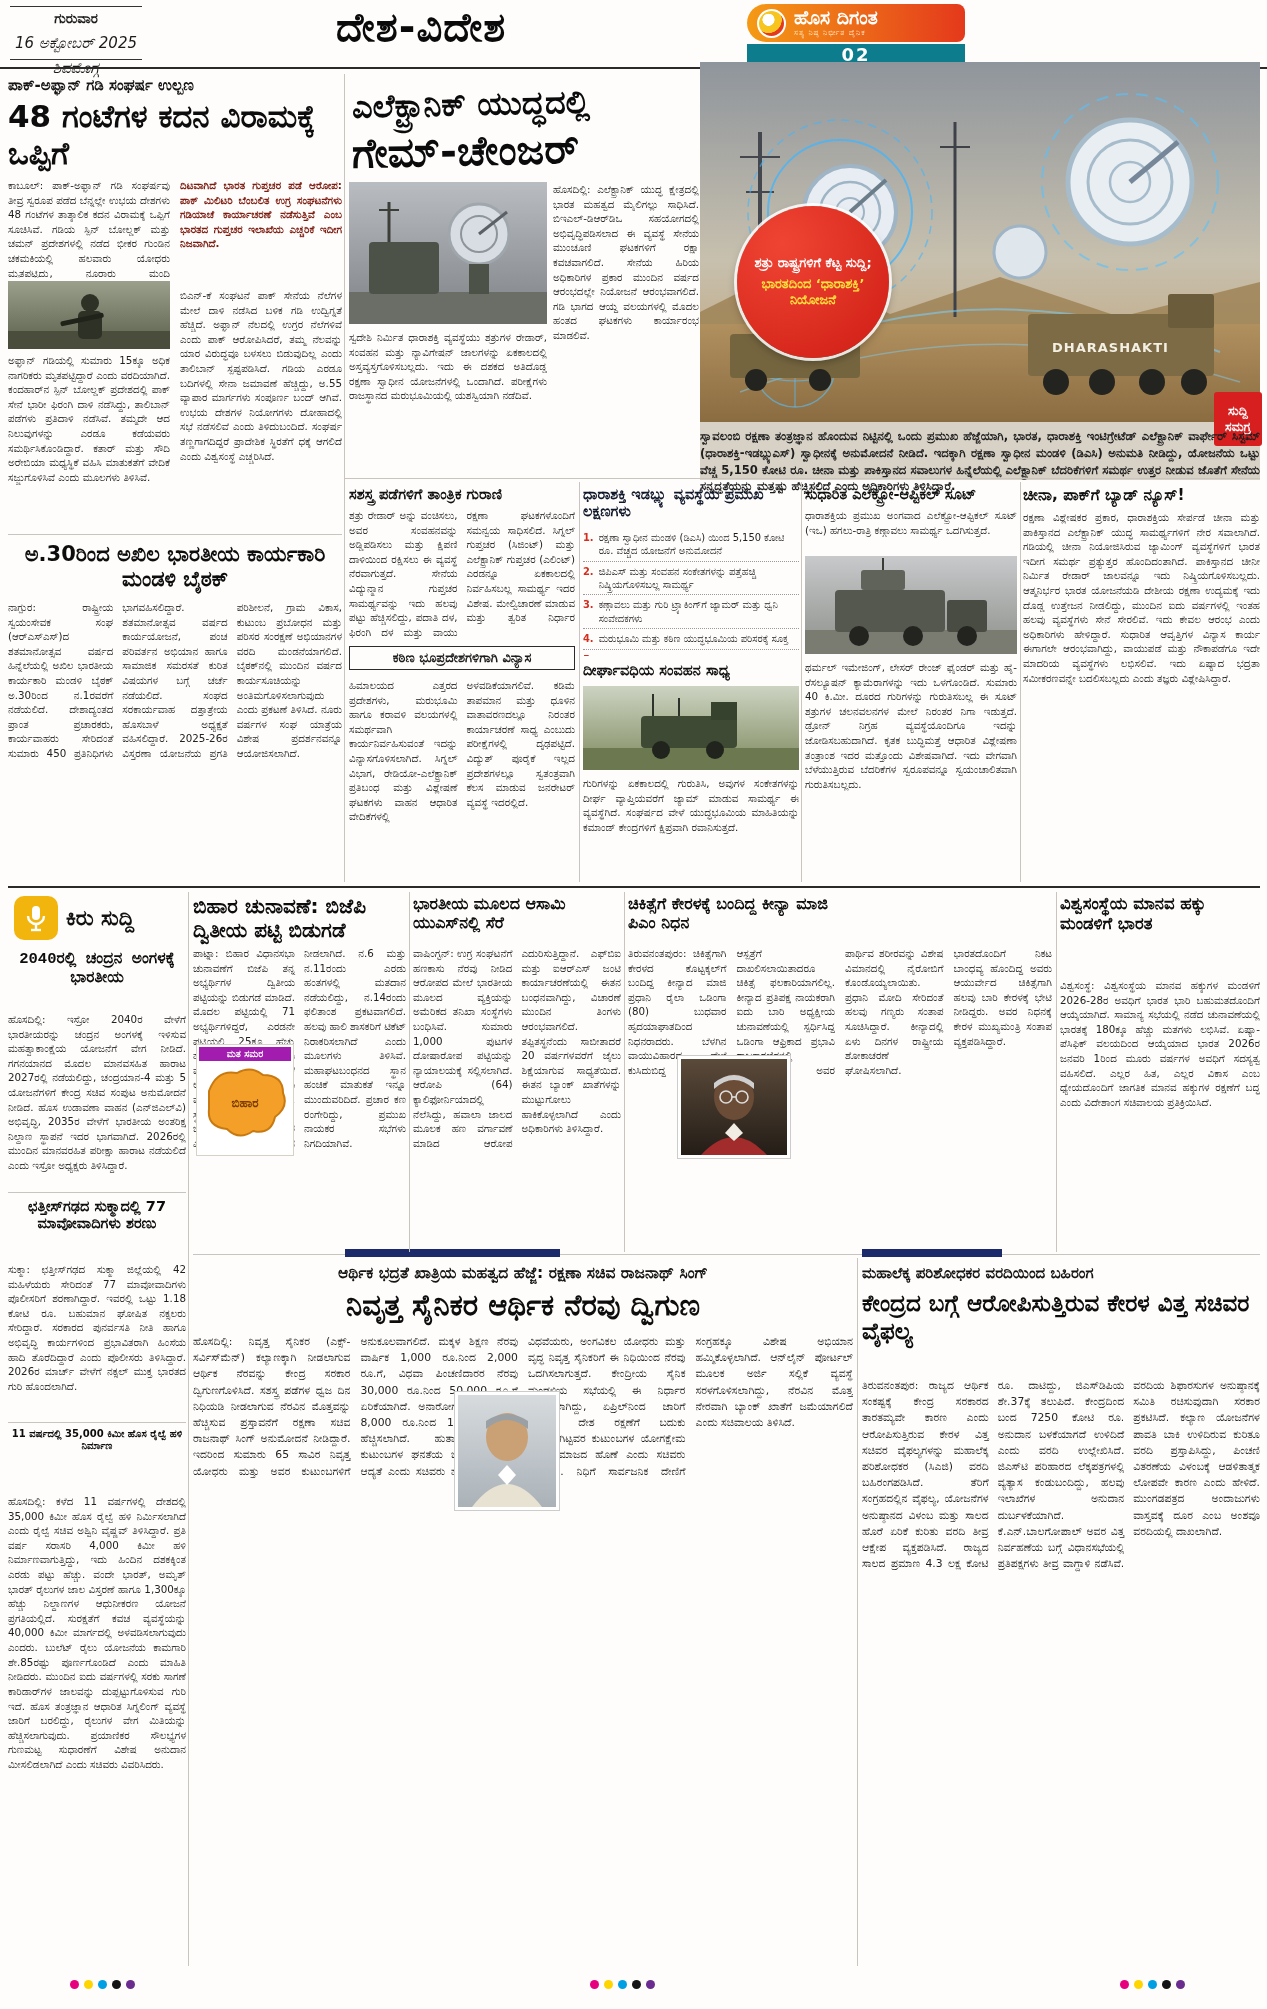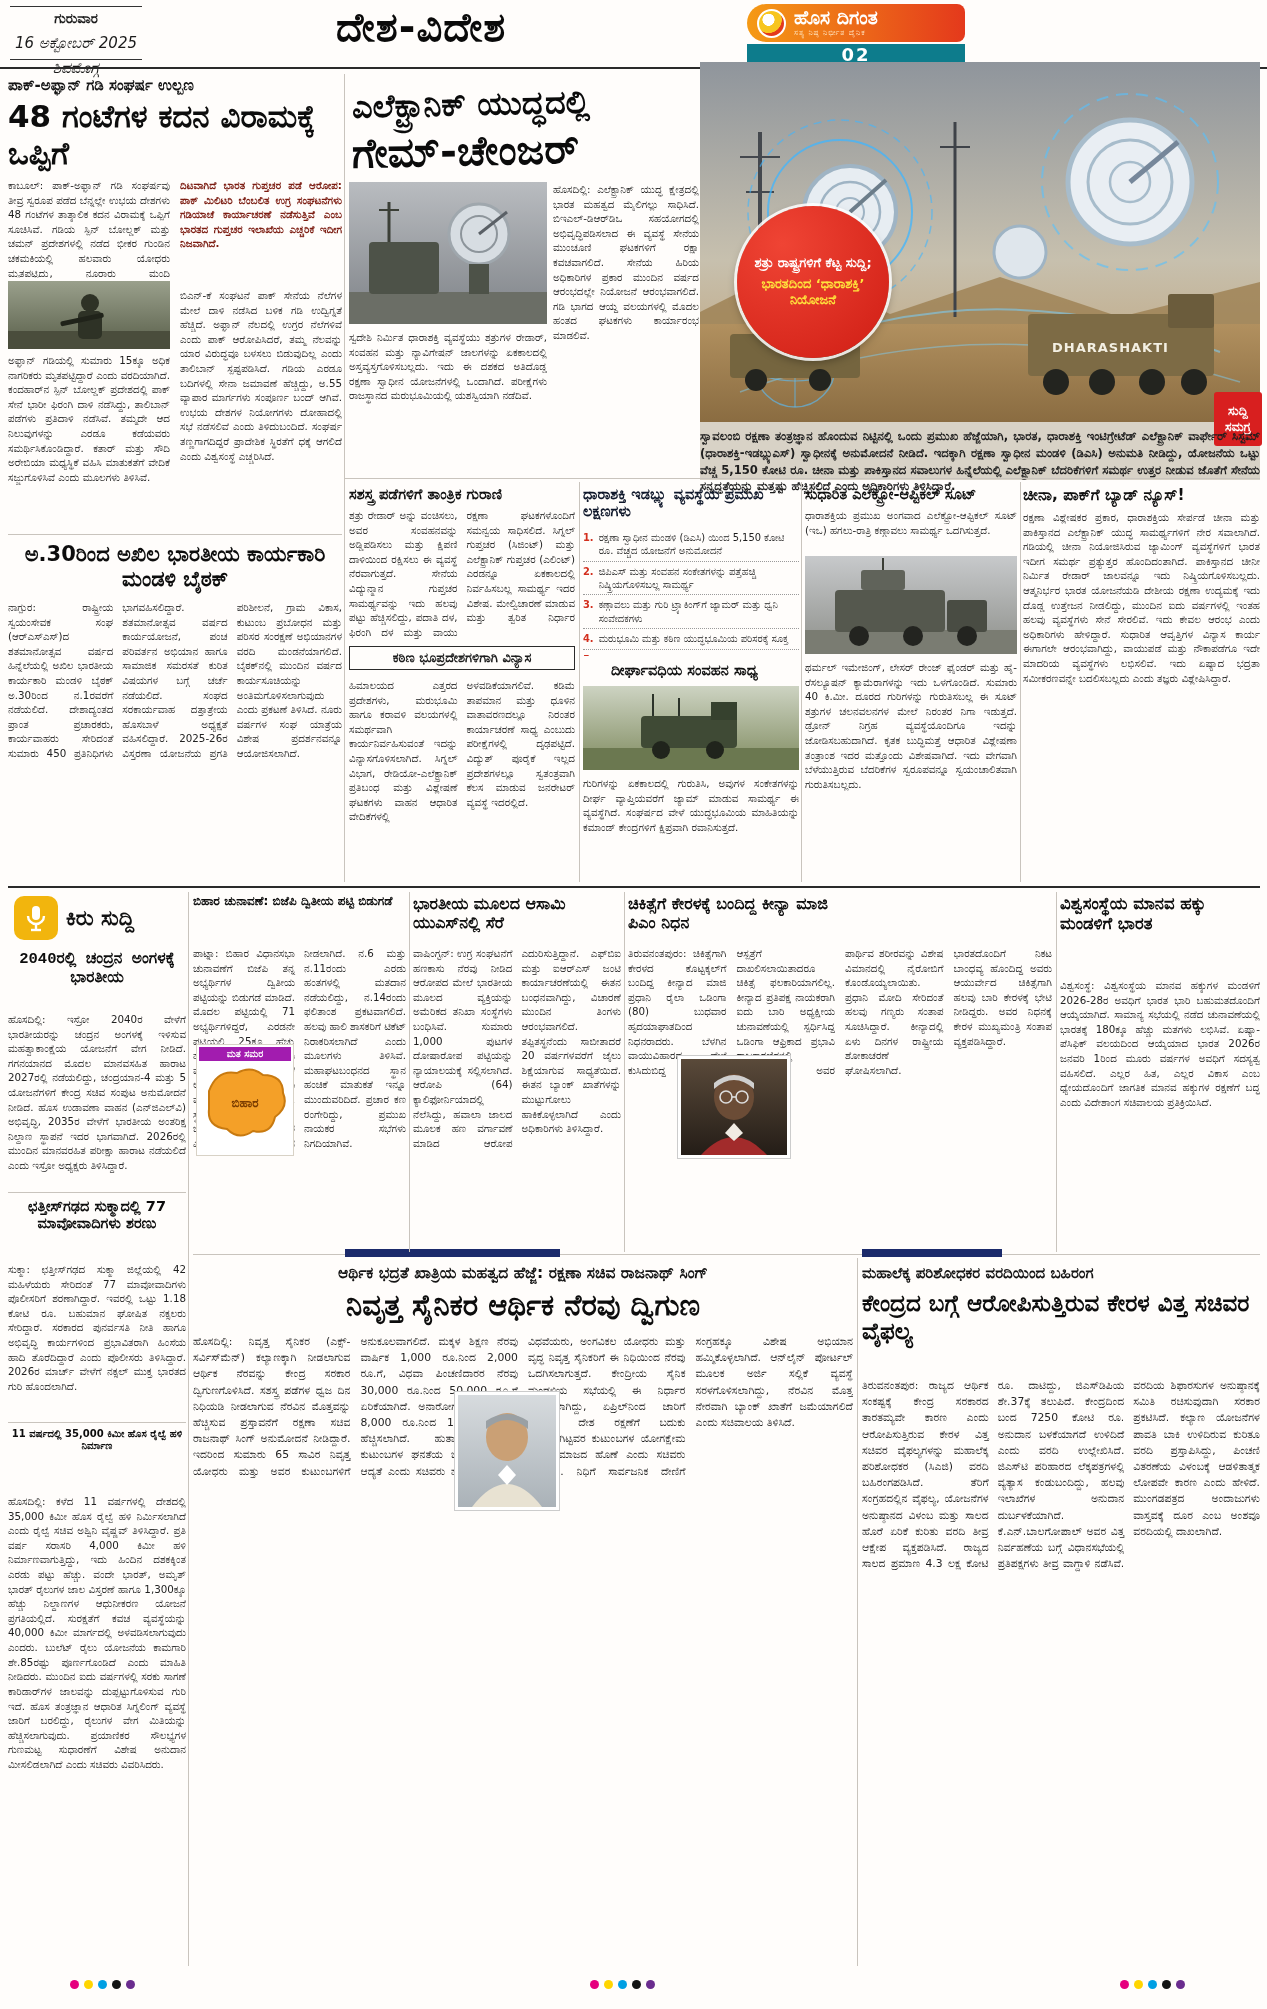--- a/index.html
+++ b/index.html
@@ -225,21 +225,21 @@
     <div class="pt-item">
         <span class="pt-num">4.</span>
         <span>ಮರುಭೂಮಿ ಮತ್ತು ಕಠಿಣ ಯುದ್ಧಭೂಮಿಯ ಪರಿಸರಕ್ಕೆ ಸೂಕ್ತ</span>
       </div>
     <div class="pt-item">
         <span class="pt-num">5.</span>
         <span>ಚೀನಾ ಮತ್ತು ಪಾಕ್ ಎಲೆಕ್ಟ್ರಾನಿಕ್ ಯುದ್ಧ ಬೆದರಿಕೆಗಳಿಗೆ ಪ್ರಬಲ ಉತ್ತರ</span>
       </div>
   </div>
 
-  <div class="abs sec-title" style="left:583px;top:662px;width:216px;margin-left:28px;">ದೀರ್ಘಾವಧಿಯ ಸಂವಹನ ಸಾಧ್ಯ</div>
+  <div class="abs sec-title" style="left:583px;top:662px;width:216px;">ದೀರ್ಘಾವಧಿಯ ಸಂವಹನ ಸಾಧ್ಯ</div>
   <div class="abs ph" style="left:583px;top:686px;width:216px;height:84px;">
     <svg width="216" height="84" viewBox="0 0 216 84">
       <defs>
           <linearGradient id="fg" x1="0" y1="0" x2="0" y2="1">
             <stop offset="0" stop-color="#cdd3c2"></stop>
             <stop offset="1" stop-color="#7e8a5e"></stop>
           </linearGradient>
         </defs>
       <rect width="216" height="84" fill="url(#fg)"></rect>
       <rect y="62" width="216" height="22" fill="#6b7850"></rect>
@@ -295,21 +295,21 @@
   <div class="abs bt" style="left:8px;top:1012px;width:178px;height:176px;">ಹೊಸದಿಲ್ಲಿ: ಇಸ್ರೋ 2040ರ ವೇಳೆಗೆ ಭಾರತೀಯರನ್ನು ಚಂದ್ರನ ಅಂಗಳಕ್ಕೆ ಇಳಿಸುವ ಮಹತ್ವಾಕಾಂಕ್ಷೆಯ ಯೋಜನೆಗೆ ವೇಗ ನೀಡಿದೆ. ಗಗನಯಾನದ ಮೊದಲ ಮಾನವಸಹಿತ ಹಾರಾಟ 2027ರಲ್ಲಿ ನಡೆಯಲಿದ್ದು, ಚಂದ್ರಯಾನ-4 ಮತ್ತು 5 ಯೋಜನೆಗಳಿಗೆ ಕೇಂದ್ರ ಸಚಿವ ಸಂಪುಟ ಅನುಮೋದನೆ ನೀಡಿದೆ. ಹೊಸ ಉಡಾವಣಾ ವಾಹನ (ಎನ್‌ಜಿಎಲ್‌ವಿ) ಅಭಿವೃದ್ಧಿ, 2035ರ ವೇಳೆಗೆ ಭಾರತೀಯ ಅಂತರಿಕ್ಷ ನಿಲ್ದಾಣ ಸ್ಥಾಪನೆ ಇದರ ಭಾಗವಾಗಿದೆ. 2026ರಲ್ಲಿ ಮುಂದಿನ ಮಾನವರಹಿತ ಪರೀಕ್ಷಾ ಹಾರಾಟ ನಡೆಯಲಿದೆ ಎಂದು ಇಸ್ರೋ ಅಧ್ಯಕ್ಷರು ತಿಳಿಸಿದ್ದಾರೆ.</div>
   <div class="abs hdiv" style="left:8px;top:1192px;width:178px;"></div>
 
   <div class="abs hl center" style="left:8px;top:1198px;width:178px;font-size:14.5px;">ಛತ್ತೀಸ್‌ಗಢದ ಸುಕ್ಮಾದಲ್ಲಿ 77 ಮಾವೋವಾದಿಗಳು ಶರಣು</div>
   <div class="abs bt" style="left:8px;top:1262px;width:178px;height:156px;">ಸುಕ್ಮಾ: ಛತ್ತೀಸ್‌ಗಢದ ಸುಕ್ಮಾ ಜಿಲ್ಲೆಯಲ್ಲಿ 42 ಮಹಿಳೆಯರು ಸೇರಿದಂತೆ 77 ಮಾವೋವಾದಿಗಳು ಪೊಲೀಸರಿಗೆ ಶರಣಾಗಿದ್ದಾರೆ. ಇವರಲ್ಲಿ ಒಟ್ಟು 1.18 ಕೋಟಿ ರೂ. ಬಹುಮಾನ ಘೋಷಿತ ನಕ್ಸಲರು ಸೇರಿದ್ದಾರೆ. ಸರಕಾರದ ಪುನರ್ವಸತಿ ನೀತಿ ಹಾಗೂ ಅಭಿವೃದ್ಧಿ ಕಾರ್ಯಗಳಿಂದ ಪ್ರಭಾವಿತರಾಗಿ ಹಿಂಸೆಯ ಹಾದಿ ತೊರೆದಿದ್ದಾರೆ ಎಂದು ಪೊಲೀಸರು ತಿಳಿಸಿದ್ದಾರೆ. 2026ರ ಮಾರ್ಚ್ ವೇಳೆಗೆ ನಕ್ಸಲ್ ಮುಕ್ತ ಭಾರತದ ಗುರಿ ಹೊಂದಲಾಗಿದೆ.</div>
   <div class="abs hdiv" style="left:8px;top:1422px;width:178px;"></div>
 
   <div class="abs hl center" style="left:8px;top:1428px;width:178px;font-size:10px;">11 ವರ್ಷದಲ್ಲಿ 35,000 ಕಿಮೀ ಹೊಸ ರೈಲ್ವೆ ಹಳಿ ನಿರ್ಮಾಣ</div>
   <div class="abs bt" style="left:8px;top:1494px;width:178px;height:470px;">ಹೊಸದಿಲ್ಲಿ: ಕಳೆದ 11 ವರ್ಷಗಳಲ್ಲಿ ದೇಶದಲ್ಲಿ 35,000 ಕಿಮೀ ಹೊಸ ರೈಲ್ವೆ ಹಳಿ ನಿರ್ಮಿಸಲಾಗಿದೆ ಎಂದು ರೈಲ್ವೆ ಸಚಿವ ಅಶ್ವಿನಿ ವೈಷ್ಣವ್ ತಿಳಿಸಿದ್ದಾರೆ. ಪ್ರತಿ ವರ್ಷ ಸರಾಸರಿ 4,000 ಕಿಮೀ ಹಳಿ ನಿರ್ಮಾಣವಾಗುತ್ತಿದ್ದು, ಇದು ಹಿಂದಿನ ದಶಕಕ್ಕಿಂತ ಎರಡು ಪಟ್ಟು ಹೆಚ್ಚು. ವಂದೇ ಭಾರತ್, ಅಮೃತ್ ಭಾರತ್ ರೈಲುಗಳ ಜಾಲ ವಿಸ್ತರಣೆ ಹಾಗೂ 1,300ಕ್ಕೂ ಹೆಚ್ಚು ನಿಲ್ದಾಣಗಳ ಆಧುನೀಕರಣ ಯೋಜನೆ ಪ್ರಗತಿಯಲ್ಲಿದೆ. ಸುರಕ್ಷತೆಗೆ ಕವಚ ವ್ಯವಸ್ಥೆಯನ್ನು 40,000 ಕಿಮೀ ಮಾರ್ಗದಲ್ಲಿ ಅಳವಡಿಸಲಾಗುವುದು ಎಂದರು. ಬುಲೆಟ್ ರೈಲು ಯೋಜನೆಯ ಕಾಮಗಾರಿ ಶೇ.85ರಷ್ಟು ಪೂರ್ಣಗೊಂಡಿದೆ ಎಂದು ಮಾಹಿತಿ ನೀಡಿದರು. ಮುಂದಿನ ಐದು ವರ್ಷಗಳಲ್ಲಿ ಸರಕು ಸಾಗಣೆ ಕಾರಿಡಾರ್‌ಗಳ ಜಾಲವನ್ನು ದುಪ್ಪಟ್ಟುಗೊಳಿಸುವ ಗುರಿ ಇದೆ. ಹೊಸ ತಂತ್ರಜ್ಞಾನ ಆಧಾರಿತ ಸಿಗ್ನಲಿಂಗ್ ವ್ಯವಸ್ಥೆ ಜಾರಿಗೆ ಬರಲಿದ್ದು, ರೈಲುಗಳ ವೇಗ ಮಿತಿಯನ್ನು ಹೆಚ್ಚಿಸಲಾಗುವುದು. ಪ್ರಯಾಣಿಕರ ಸೌಲಭ್ಯಗಳ ಗುಣಮಟ್ಟ ಸುಧಾರಣೆಗೆ ವಿಶೇಷ ಅನುದಾನ ಮೀಸಲಿಡಲಾಗಿದೆ ಎಂದು ಸಚಿವರು ವಿವರಿಸಿದರು.</div>
 
-  <div class="abs hl" style="left:193px;top:894px;width:213px;font-size:12px;">ಬಿಹಾರ ಚುನಾವಣೆ: ಬಿಜೆಪಿ ದ್ವಿತೀಯ ಪಟ್ಟಿ ಬಿಡುಗಡೆ</div>
+  <div class="abs hl" style="left:193px;top:894px;width:213px;font-size:20px;">ಬಿಹಾರ ಚುನಾವಣೆ: ಬಿಜೆಪಿ ದ್ವಿತೀಯ ಪಟ್ಟಿ ಬಿಡುಗಡೆ</div>
   <div class="abs bt c2" style="left:193px;top:946px;width:213px;height:306px;">ಪಾಟ್ನಾ: ಬಿಹಾರ ವಿಧಾನಸಭಾ ಚುನಾವಣೆಗೆ ಬಿಜೆಪಿ ತನ್ನ ಅಭ್ಯರ್ಥಿಗಳ ದ್ವಿತೀಯ ಪಟ್ಟಿಯನ್ನು ಬಿಡುಗಡೆ ಮಾಡಿದೆ. ಮೊದಲ ಪಟ್ಟಿಯಲ್ಲಿ 71 ಅಭ್ಯರ್ಥಿಗಳಿದ್ದರೆ, ಎರಡನೇ ಪಟ್ಟಿಯಲ್ಲಿ 25ಕ್ಕೂ ಹೆಚ್ಚು ಹೆಸರುಗಳಿವೆ. ಎನ್‌ಡಿಎ ಮೈತ್ರಿಕೂಟದಲ್ಲಿ ಸ್ಥಾನ ಹಂಚಿಕೆ ಅಂತಿಮಗೊಂಡಿದ್ದು, ಬಿಜೆಪಿ ಮತ್ತು ಜೆಡಿಯು ತಲಾ 101 ಸ್ಥಾನಗಳಲ್ಲಿ ಸ್ಪರ್ಧಿಸಲಿವೆ. ಚಿರಾಗ್ ಪಾಸ್ವಾನ್ ಅವರ ಎಲ್‌ಜೆಪಿಗೆ 29 ಸ್ಥಾನ ನೀಡಲಾಗಿದೆ. ನ.6 ಮತ್ತು ನ.11ರಂದು ಎರಡು ಹಂತಗಳಲ್ಲಿ ಮತದಾನ ನಡೆಯಲಿದ್ದು, ನ.14ರಂದು ಫಲಿತಾಂಶ ಪ್ರಕಟವಾಗಲಿದೆ. ಹಲವು ಹಾಲಿ ಶಾಸಕರಿಗೆ ಟಿಕೆಟ್ ನಿರಾಕರಿಸಲಾಗಿದೆ ಎಂದು ಮೂಲಗಳು ತಿಳಿಸಿವೆ. ಮಹಾಘಟಬಂಧನದ ಸ್ಥಾನ ಹಂಚಿಕೆ ಮಾತುಕತೆ ಇನ್ನೂ ಮುಂದುವರಿದಿದೆ. ಪ್ರಚಾರ ಕಣ ರಂಗೇರಿದ್ದು, ಪ್ರಮುಖ ನಾಯಕರ ಸಭೆಗಳು ನಿಗದಿಯಾಗಿವೆ.</div>
   <div class="abs map-card" style="left:196px;top:1044px;width:98px;height:112px;">
     <div class="map-cap">ಮತ ಸಮರ</div>
     <svg width="92" height="84" viewBox="0 0 92 84">
       <path d="M10 30 Q18 8 38 12 Q52 4 64 14 Q84 14 84 32 Q90 46 76 56 Q72 74 54 70 Q40 80 28 68 Q8 66 10 48 Z" fill="#f4a028" stroke="#c87a10" stroke-width="2"></path>
       <text x="46" y="46" font-size="12" font-weight="bold" fill="#7a3c00" text-anchor="middle">ಬಿಹಾರ</text>
     </svg>
   </div>
 
   <div class="abs hl" style="left:413px;top:894px;width:208px;font-size:16px;">ಭಾರತೀಯ ಮೂಲದ ಆಸಾಮಿ ಯುಎಸ್‌ನಲ್ಲಿ ಸೆರೆ</div>

